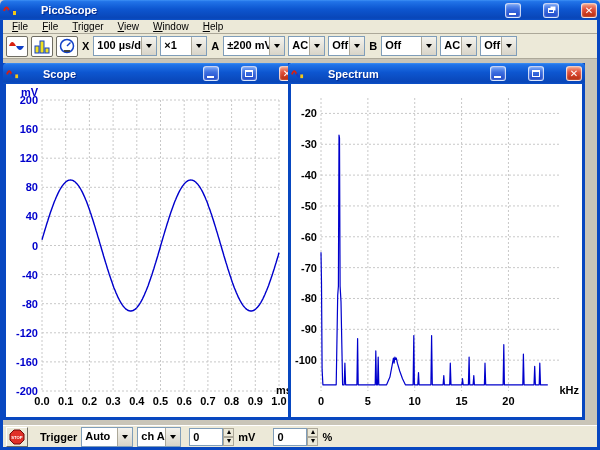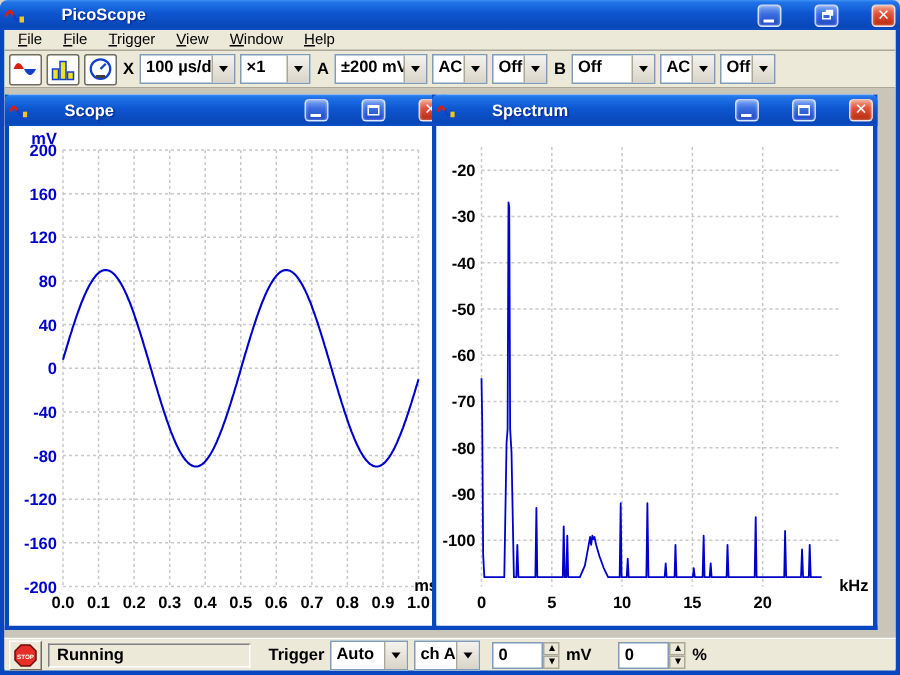--- a/index.html
+++ b/index.html
@@ -304,21 +304,20 @@
 
     </div>
 
     <div class="statusbar">
       <span class="stop-btn">
         <svg width="16" height="16" viewBox="0 0 16 16">
           <polygon points="5,1 11,1 15,5 15,11 11,15 5,15 1,11 1,5" fill="#E03028" stroke="#700808"></polygon>
           <text x="8" y="10" font-size="4.2" font-weight="bold" fill="#fff" text-anchor="middle" font-family="Liberation Sans, sans-serif">STOP</text>
         </svg>
       </span>
-      <span class="status-panel">Running</span>
       <span class="sb-label" style="margin-left:8px">Trigger</span>
       <span class="combo" style="width:52px">
         <span class="val">Auto</span>
         <span class="arrow">
             <span class="tri-down"></span>
           </span>
       </span>
       <span class="combo" style="width:44px">
         <span class="val">ch A</span>
         <span class="arrow">

